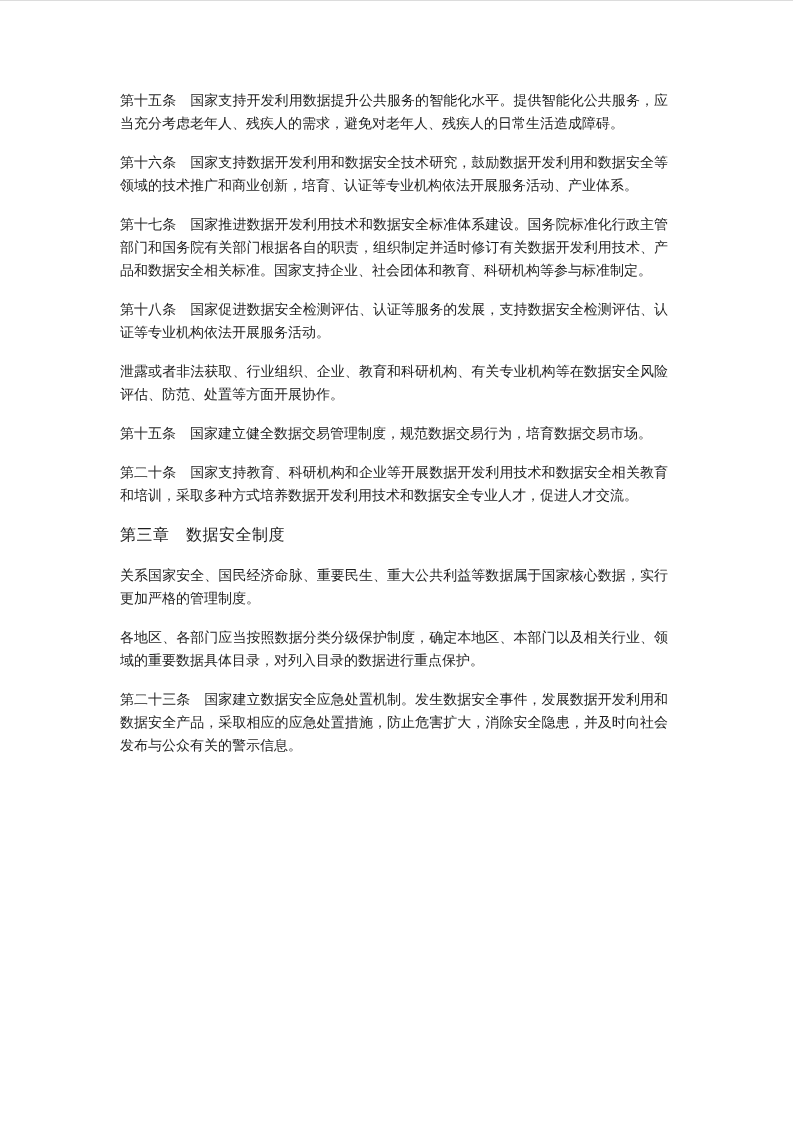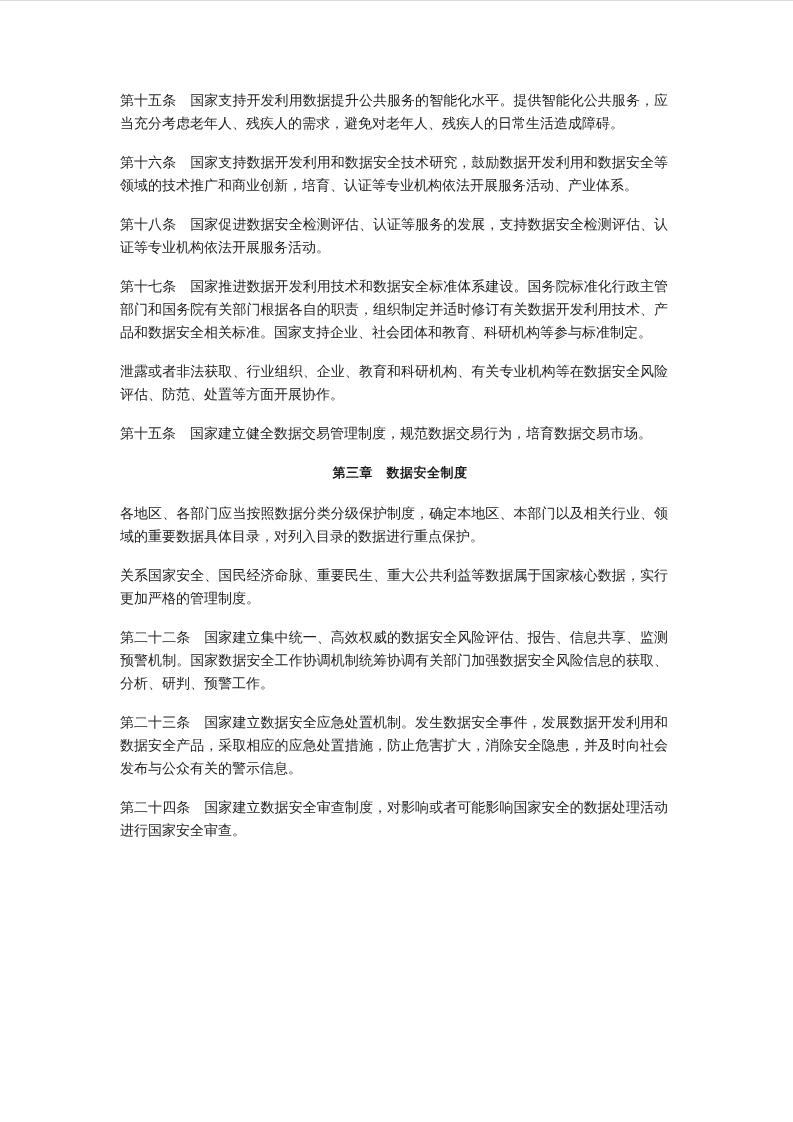--- a/index.html
+++ b/index.html
@@ -30,38 +30,37 @@
     width: 560px;
   }
   p.para {
     margin: 0 12px 16px 0;
     text-align: justify;
     text-justify: inter-ideograph;
     letter-spacing: 0;
   }
   h2.chapter-heading {
     margin: 6px 0 18px 0;
-    text-align: center;
-    font-size: 13px;
-    font-weight: 700;
+    text-align: left;
+    font-size: 16px;
+    font-weight: 400;
     line-height: 23px;
     letter-spacing: 0.5px;
   }
 </style>
 </head>
 <body>
 
 <div class="page">
   <div class="doc-body">
     <p class="para">第十五条　国家支持开发利用数据提升公共服务的智能化水平。提供智能化公共服务，应当充分考虑老年人、残疾人的需求，避免对老年人、残疾人的日常生活造成障碍。</p>
     <p class="para">第十六条　国家支持数据开发利用和数据安全技术研究，鼓励数据开发利用和数据安全等领域的技术推广和商业创新，培育、认证等专业机构依法开展服务活动、产业体系。</p>
+    <p class="para">第十七条　国家推进数据开发利用技术和数据安全标准体系建设。国务院标准化行政主管部门和国务院有关部门根据各自的职责，组织制定并适时修订有关数据开发利用技术、产品和数据安全相关标准。国家支持企业、社会团体和教育、科研机构等参与标准制定。</p>
     <p class="para">第十八条　国家促进数据安全检测评估、认证等服务的发展，支持数据安全检测评估、认证等专业机构依法开展服务活动。</p>
-    <p class="para">第十七条　国家推进数据开发利用技术和数据安全标准体系建设。国务院标准化行政主管部门和国务院有关部门根据各自的职责，组织制定并适时修订有关数据开发利用技术、产品和数据安全相关标准。国家支持企业、社会团体和教育、科研机构等参与标准制定。</p>
     <p class="para">泄露或者非法获取、行业组织、企业、教育和科研机构、有关专业机构等在数据安全风险评估、防范、处置等方面开展协作。</p>
     <p class="para">第十五条　国家建立健全数据交易管理制度，规范数据交易行为，培育数据交易市场。</p>
+    <p class="para">第二十条　国家支持教育、科研机构和企业等开展数据开发利用技术和数据安全相关教育和培训，采取多种方式培养数据开发利用技术和数据安全专业人才，促进人才交流。</p>
     <h2 class="chapter-heading">第三章　数据安全制度</h2>
+    <p class="para">关系国家安全、国民经济命脉、重要民生、重大公共利益等数据属于国家核心数据，实行更加严格的管理制度。</p>
     <p class="para">各地区、各部门应当按照数据分类分级保护制度，确定本地区、本部门以及相关行业、领域的重要数据具体目录，对列入目录的数据进行重点保护。</p>
-    <p class="para">关系国家安全、国民经济命脉、重要民生、重大公共利益等数据属于国家核心数据，实行更加严格的管理制度。</p>
-    <p class="para">第二十二条　国家建立集中统一、高效权威的数据安全风险评估、报告、信息共享、监测预警机制。国家数据安全工作协调机制统筹协调有关部门加强数据安全风险信息的获取、分析、研判、预警工作。</p>
     <p class="para">第二十三条　国家建立数据安全应急处置机制。发生数据安全事件，发展数据开发利用和数据安全产品，采取相应的应急处置措施，防止危害扩大，消除安全隐患，并及时向社会发布与公众有关的警示信息。</p>
-    <p class="para">第二十四条　国家建立数据安全审查制度，对影响或者可能影响国家安全的数据处理活动进行国家安全审查。</p>
   </div>
 </div>
 
 </body></html>

